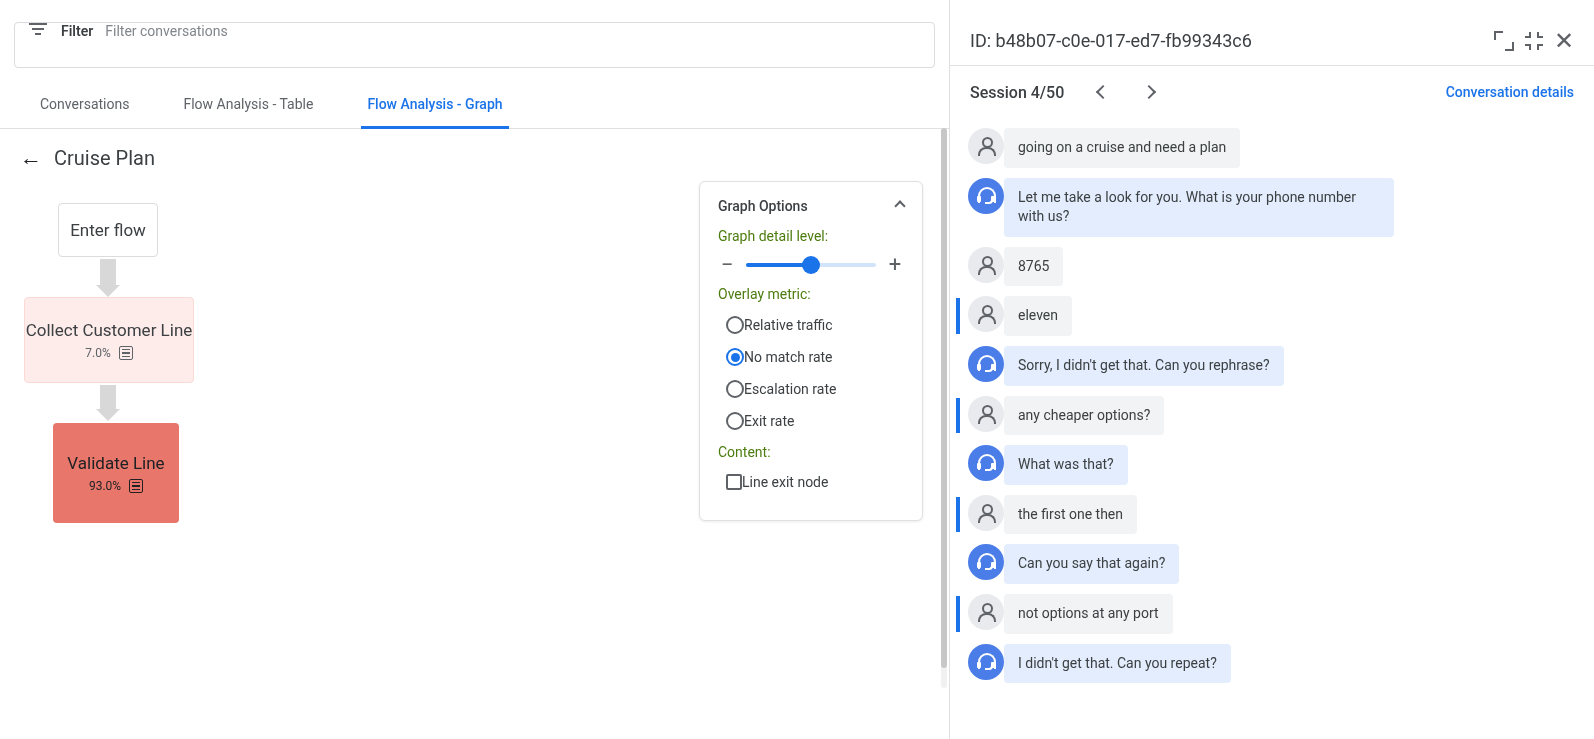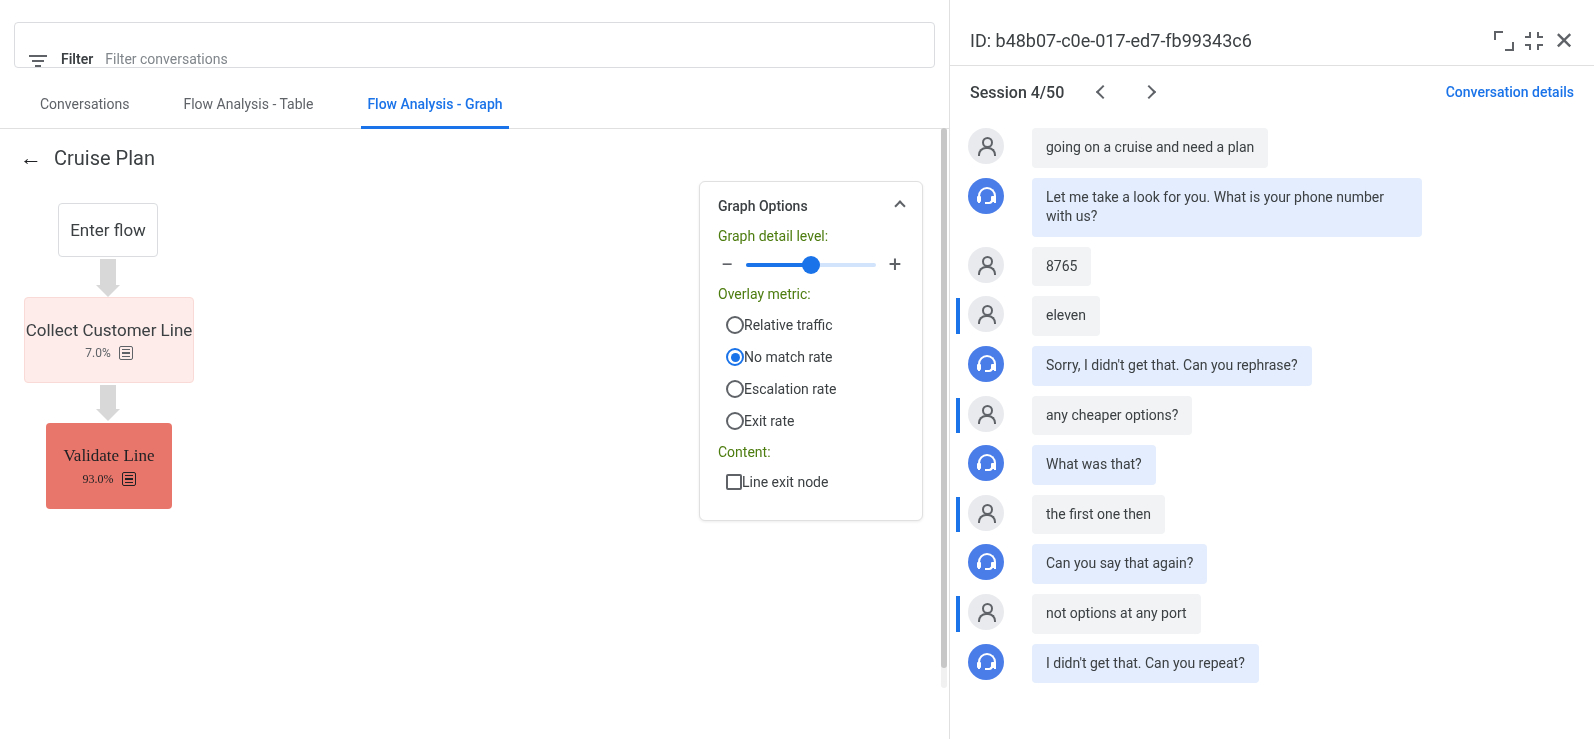--- a/index.html
+++ b/index.html
@@ -2,21 +2,21 @@
 <html><head>
 <meta charset="utf-8">
 <style>
   * { box-sizing: border-box; margin: 0; padding: 0; }
   body { font-family: 'Google Sans', Roboto, Arial, sans-serif; font-size: 14px; color: #202124; background: #fff; }
   .app { display: flex; width: 1594px; height: 739px; }
   .left-pane { width: 950px; border-right: 1px solid #e0e0e0; display: flex; flex-direction: column; position: relative; }
   .right-pane { flex: 1; display: flex; flex-direction: column; }
 
   
-  .filter-bar { margin: 22px 14px 14px 14px; border: 1px solid #dadce0; border-radius: 4px; height: 46px; display: flex; align-items: flex-end; padding: 0 14px; gap: 12px; }
+  .filter-bar { margin: 22px 14px 14px 14px; border: 1px solid #dadce0; border-radius: 4px; height: 46px; display: flex; align-items: flex-start; padding: 0 14px; gap: 12px; }
   .filter-icon { width: 20px; display: flex; flex-direction: column; gap: 3px; }
   .filter-icon span { display: block; height: 2px; background: #5f6368; }
   .filter-icon span:nth-child(1){ width: 18px; }
   .filter-icon span:nth-child(2){ width: 12px; margin-left:3px;}
   .filter-icon span:nth-child(3){ width: 6px; margin-left:6px;}
   .filter-label { font-weight: 600; color: #3c4043; }
   .filter-placeholder { color: #80868b; }
 
   
   .tabs { display: flex; border-bottom: 1px solid #e0e0e0; padding-left: 34px; gap: 42px; }
@@ -26,21 +26,21 @@
   
   .graph-header { display: flex; align-items: center; gap: 12px; padding: 16px 20px 10px 20px; }
   .graph-header .back { cursor:pointer; font-size:22px; }
   .graph-title { font-size: 20px; color: #3c4043; }
 
   
   .graph-canvas { position: relative; flex:1; }
   .node { position:absolute; border:1px solid #dadce0; border-radius:4px; background:#fff; display:flex; flex-direction:column; align-items:center; justify-content:center; box-shadow:0 0 0 rgba(0,0,0,0); }
   .node-start { left:58px; top:22px; width:100px; height:54px; }
   .node-mid { left:24px; top:116px; width:170px; height:86px; background:#fdecea; border-color:#fadad7; }
-  .node-end { left:46px; top:242px; width:126px; height:86px; background:#e9766b; border:none; color:#202124;font-family:Liberation Serif, serif; }
+  .node-end { left:53px; top:242px; width:126px; height:100px; background:#e9766b; border:none; color:#202124; }
   .node-label { font-size:17px; color:#3c4043; }
   .node-end .node-label { color:#202124; }
   .node-meta { display:flex; gap:8px; align-items:center; margin-top:6px; font-size:12px; color:#5f6368; }
   .node-end .node-meta { color:#202124; }
   .meta-icon { width:14px; height:14px; border:1.5px solid currentColor; border-radius:2px; display:flex; flex-direction:column; justify-content:center; gap:2px; padding:1px 2px;}
   .meta-icon i { display:block; height:1.5px; background:currentColor; }
 
   
   .arrow { position:absolute; width:16px; background:#d8d8d8; }
   .arrow::after { content:""; position:absolute; bottom:-10px; left:-4px; border-left:12px solid transparent; border-right:12px solid transparent; border-top:12px solid #d8d8d8; }
@@ -85,21 +85,21 @@
   .session-bar { display:flex; align-items:center; padding:14px 20px; }
   .session-label { font-size:16px; font-weight:500; color:#3c4043; margin-right:16px;}
   .nav-chevron { padding:4px 18px; color:#5f6368; cursor:pointer; font-size:14px;}
   .chev { border:solid #5f6368; border-width:0 2px 2px 0; padding:4px; display:inline-block;}
   .chev-left { transform:rotate(135deg);}
   .chev-right { transform:rotate(-45deg);}
   .conv-details-link { margin-left:auto; color:#1a73e8; font-weight:500; cursor:pointer; }
 
   
   .messages { flex:1; overflow:auto; padding:0 20px 20px 6px; }
-  .msg-row { display:flex; align-items:flex-start; gap:28px; margin:10px 0; position:relative; padding-left:12px;}
+  .msg-row { display:flex; align-items:flex-start; gap:0; margin:10px 0; position:relative; padding-left:12px;}
   .msg-row.marked::before { content:""; position:absolute; left:0; top:2px; bottom:2px; width:4px; background:#1a73e8; }
   .avatar { width:36px; height:36px; border-radius:50%; display:flex; align-items:center; justify-content:center; flex-shrink:0;}
   .avatar.user { background:#e8eaed; color:#5f6368; }
   .avatar.agent { background:#4a7de8; color:#fff; }
   .bubble { border-radius:4px; padding:10px 14px; max-width:390px; font-size:14px; line-height:1.4;}
   .bubble.user { background:#f1f3f4; color:#3c4043; }
   .bubble.agent { background:#e3edfd; color:#3c4043; }
 
   
   .person { position:relative; width:18px; height:18px; }

